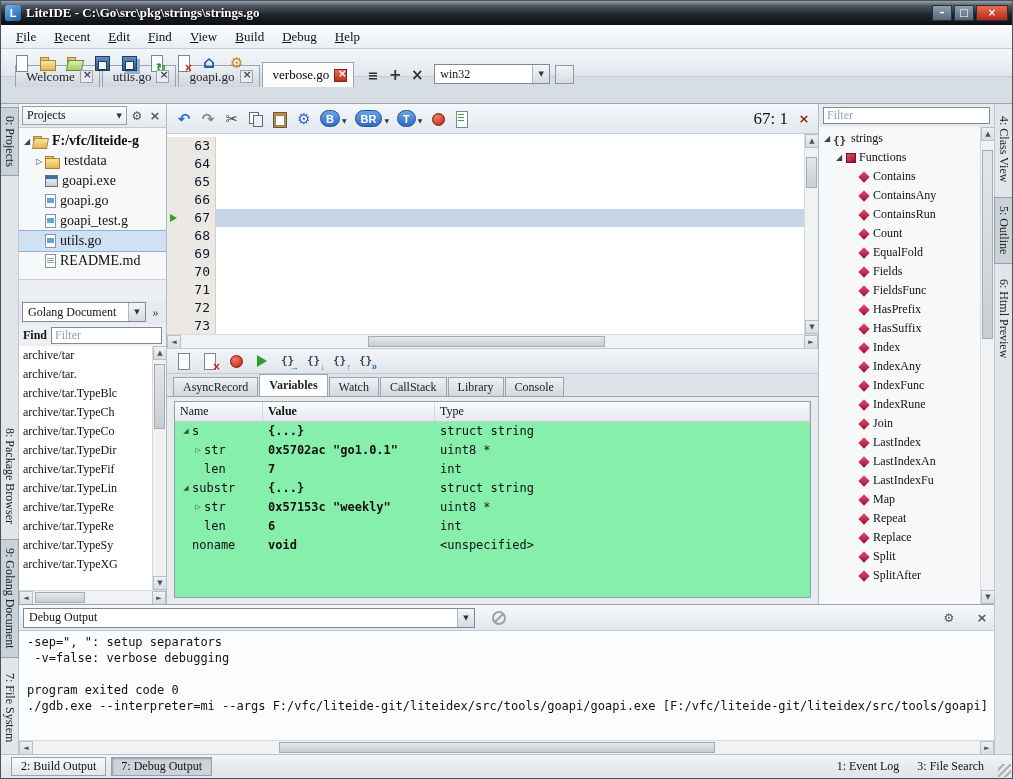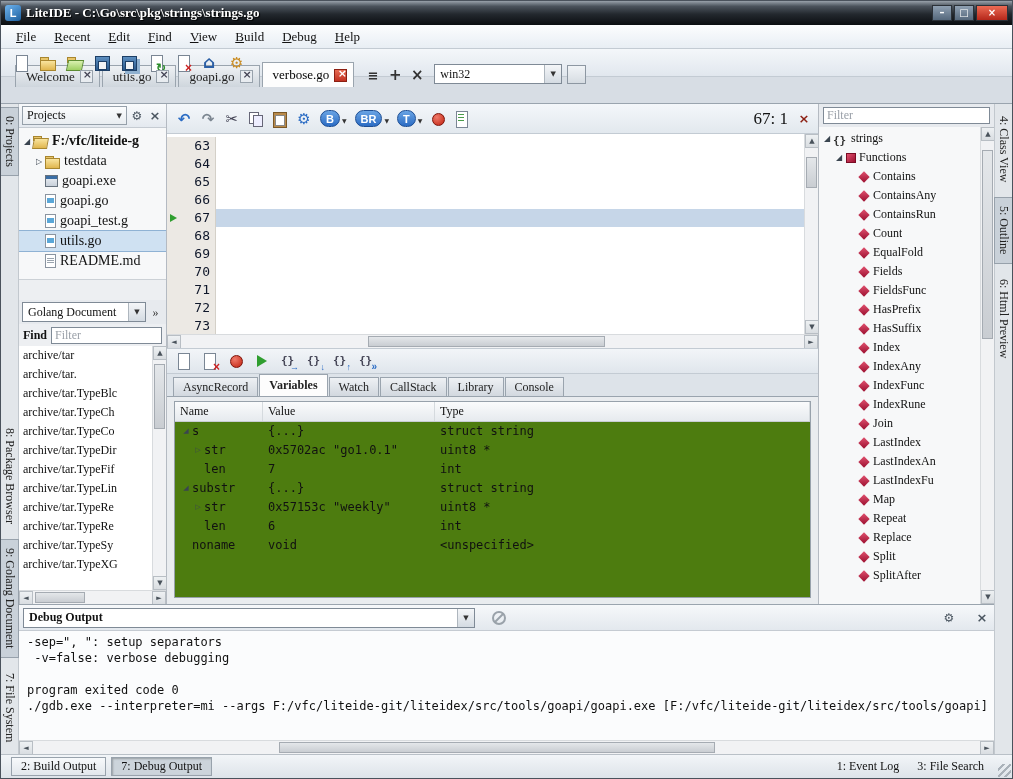--- a/index.html
+++ b/index.html
@@ -60,21 +60,21 @@
   .tab-aux{display:flex;align-items:center;gap:4px;margin:0 8px 3px 8px;}
   .aux-btn{width:18px;height:18px;display:flex;align-items:center;justify-content:center;color:#333;
     font:bold 13px/1 "DejaVu Sans",sans-serif;}
   .aux-btn.list::before{content:"≡";}
   .aux-btn.plus::before{content:"+";font-size:15px;}
   .aux-btn.closex::before{content:"×";font-size:15px;}
   .combo{display:flex;align-items:center;background:#fff;border:1px solid #7f8a96;height:20px;font-size:12px;padding-left:5px;overflow:hidden;white-space:nowrap;}
   .combo .arrow{margin-left:auto;width:17px;height:100%;flex:none;background:linear-gradient(#f4f6f8,#d4dbe2);
     border-left:1px solid #aeb6be;display:flex;align-items:center;justify-content:center;}
   .combo .arrow::before{content:"▼";font-size:7px;color:#333;font-family:"DejaVu Sans",sans-serif;}
-  .win32-combo{width:128px;margin-bottom:3px;}
+  .win32-combo{width:116px;margin-bottom:3px;}
   .small-btn{width:19px;height:19px;margin:0 0 3px 5px;border:1px solid #8d97a2;background:linear-gradient(#f1f4f7,#d6dce2);}
 
   
   .body-row{flex:1;display:flex;min-height:0;}
   .vstrip{width:18px;flex:none;background:#e2e6ea;display:flex;flex-direction:column;align-items:center;}
   .vstrip.left{border-right:1px solid #c2c8ce;}
   .vstrip.right{border-left:1px solid #c2c8ce;}
   .vtab{writing-mode:vertical-rl;font-size:12px;padding:8px 1px;margin:3px 0;color:#222;border:1px solid transparent;white-space:nowrap;}
   .vtab.active{background:#c9d1d9;border-color:#97a1ab;}
   .vspacer{flex:1;}
@@ -182,45 +182,45 @@
     content:"{}";position:absolute;left:2px;top:1px;font:bold 11px/16px "DejaVu Sans Mono",monospace;color:#445;}
   .dicon.step-over-icon::after{content:"→";position:absolute;right:-2px;bottom:-2px;color:#2b6cc4;font:bold 9px/1 sans-serif;}
   .dicon.step-into-icon::after{content:"↓";position:absolute;right:-2px;bottom:-2px;color:#2b6cc4;font:bold 9px/1 sans-serif;}
   .dicon.step-out-icon::after{content:"↑";position:absolute;right:-2px;bottom:-2px;color:#2b6cc4;font:bold 9px/1 sans-serif;}
   .dicon.runto-cursor-icon::after{content:"»";position:absolute;right:-2px;bottom:-2px;color:#2b6cc4;font:bold 10px/1 sans-serif;}
   .debug-tabs{height:22px;flex:none;display:flex;align-items:flex-end;padding-left:6px;background:#dde3e9;}
   .dtab{height:19px;padding:0 9px;display:flex;align-items:center;font-size:12px;color:#222;
     background:linear-gradient(#eef1f4,#d2d8df);border:1px solid #9aa4ae;border-bottom:none;margin-right:1px;}
   .dtab.active{background:#fdfdfd;height:22px;font-weight:bold;}
   .var-area{flex:1;min-height:0;padding:4px 7px 6px 7px;background:#e9ecef;border-top:1px solid #9aa4ae;}
-  .var-table{height:100%;background:#4d7c0f;border:1px solid #97a1ab;display:flex;flex-direction:column;overflow:hidden;}
+  .var-table{height:100%;background:#86efac;border:1px solid #97a1ab;display:flex;flex-direction:column;overflow:hidden;}
   .var-head{display:flex;flex:none;background:linear-gradient(#fafbfc,#e6eaee);border-bottom:1px solid #c8cdd2;font-size:12px;}
   .var-head .cell{padding:2px 5px;border-right:1px solid #d5dade;}
   .cell.c-name{width:88px;flex:none;display:flex;align-items:center;overflow:hidden;}
-  .cell.c-value{width:172px;flex:none;overflow:hidden;}
+  .cell.c-value{width:172px;flex:none;overflow:hidden;font-weight:bold;}
   .cell.c-type{flex:1;overflow:hidden;}
   .var-row{display:flex;height:19px;align-items:center;font:12px/19px "DejaVu Sans Mono",monospace;}
   .var-row .cell{padding:0 5px;white-space:nowrap;}
   .var-row .expander{font-size:7px;}
 
   
   .outline-panel{width:175px;flex:none;display:flex;flex-direction:column;background:#edeff2;min-height:0;}
   .outline-filter-row{flex:none;padding:3px 4px;background:#e7eaee;}
   .outline-body{flex:1;display:flex;min-height:0;background:#f7f8f9;}
   .outline-tree{flex:1;overflow:hidden;padding-top:2px;min-width:0;}
   .ol-row{height:19px;display:flex;align-items:center;white-space:nowrap;overflow:hidden;font-size:12px;padding-left:2px;}
   .namespace-icon{width:14px;height:12px;}
   .namespace-icon::before{content:"{}";font:bold 11px/12px "DejaVu Sans Mono",monospace;color:#333;}
   .functions-icon{width:10px;height:10px;background:linear-gradient(135deg,#e0506e,#9c1030);border:1px solid #7a0c24;margin:0 3px 0 1px;}
   .func-icon{width:8px;height:8px;background:linear-gradient(135deg,#e0506e,#9c1030);transform:rotate(45deg);margin:0 5px 0 3px;}
 
   
   .output-panel{height:150px;flex:none;display:flex;flex-direction:column;background:#edeff2;border-top:1px solid #9aa4ae;}
   .output-header{height:26px;flex:none;display:flex;align-items:center;gap:17px;padding:2px 4px;
-    background:linear-gradient(#f6f8fa,#e3e8ee);border-bottom:1px solid #c5cbd2;font-weight:bold;}
+    background:linear-gradient(#f6f8fa,#e3e8ee);border-bottom:1px solid #c5cbd2;}
   .output-combo{width:452px;}
   .stop-icon{width:14px;height:14px;border:2px solid #9aa2aa;border-radius:50%;position:relative;flex:none;}
   .stop-icon::before{content:"";position:absolute;left:-1px;top:4px;width:12px;height:2px;background:#9aa2aa;transform:rotate(-45deg);}
   .output-text{flex:1;min-height:0;background:#fbfcfd;padding:3px 8px;overflow:hidden;}
   .out-line{min-height:16px;font:12px/16px "DejaVu Sans Mono",monospace;white-space:pre;color:#111;}
 
   
   .statusbar{height:24px;flex:none;display:flex;align-items:center;gap:5px;padding:0 10px;
     background:linear-gradient(#f2f5f8,#dde3e9);border-top:1px solid #b9c0c7;font-size:12px;}
   .status-btn{border:1px solid #98a2ac;background:linear-gradient(#f7f9fb,#e2e7ec);padding:1px 9px;}

